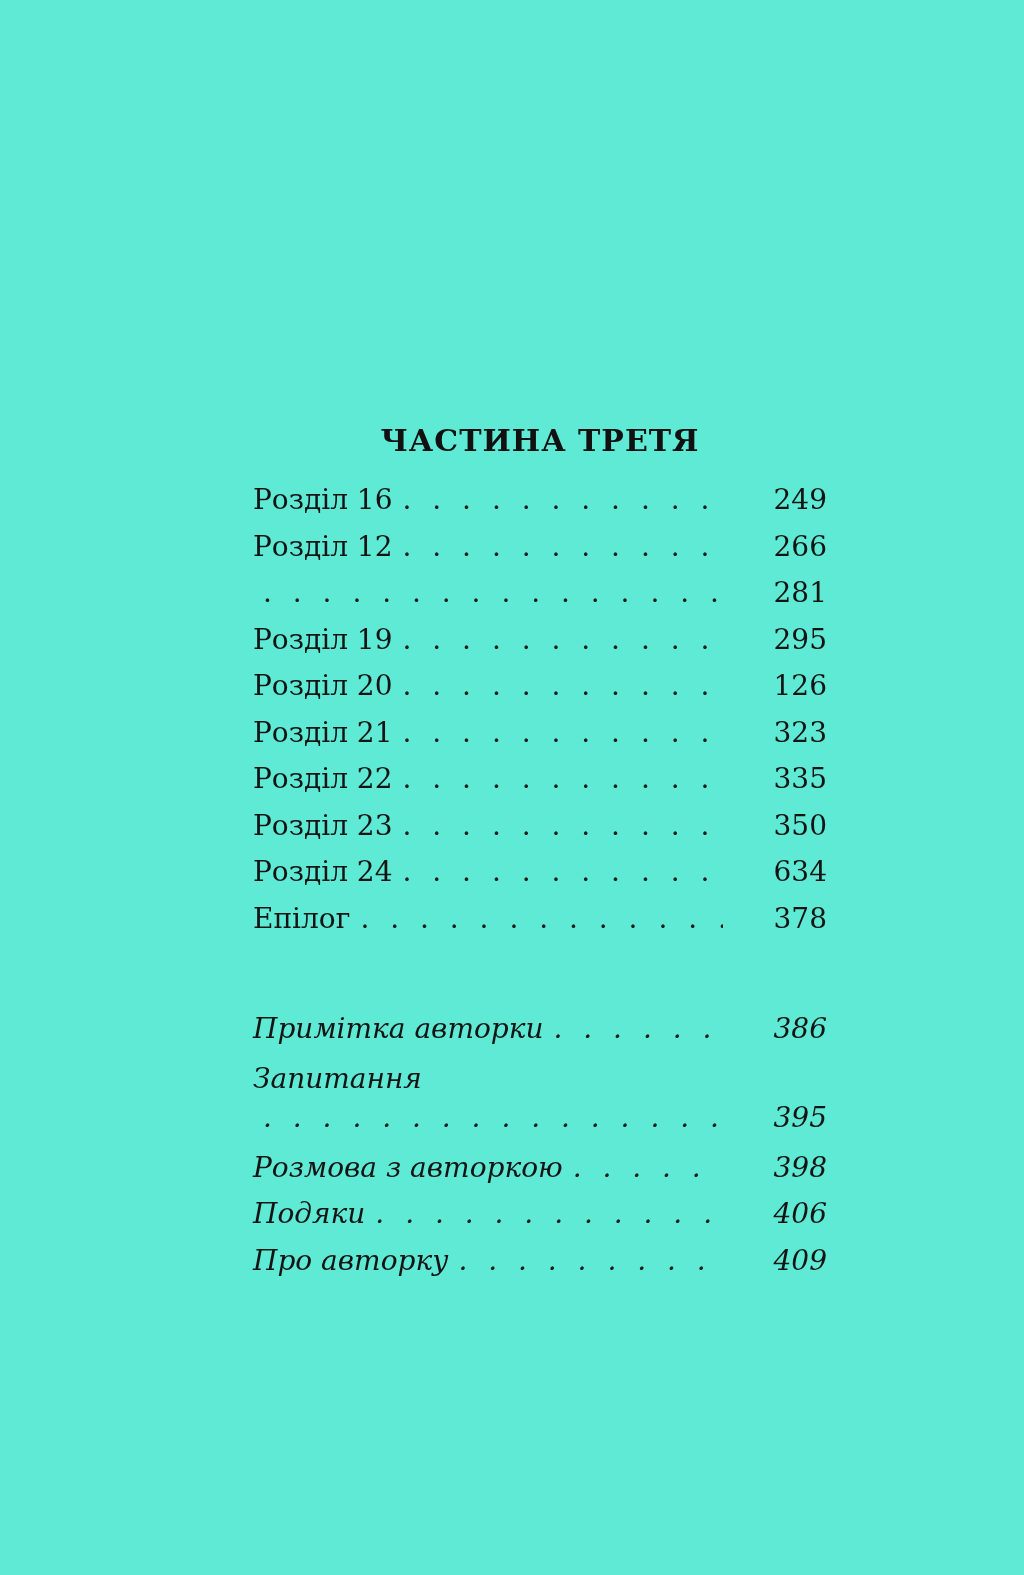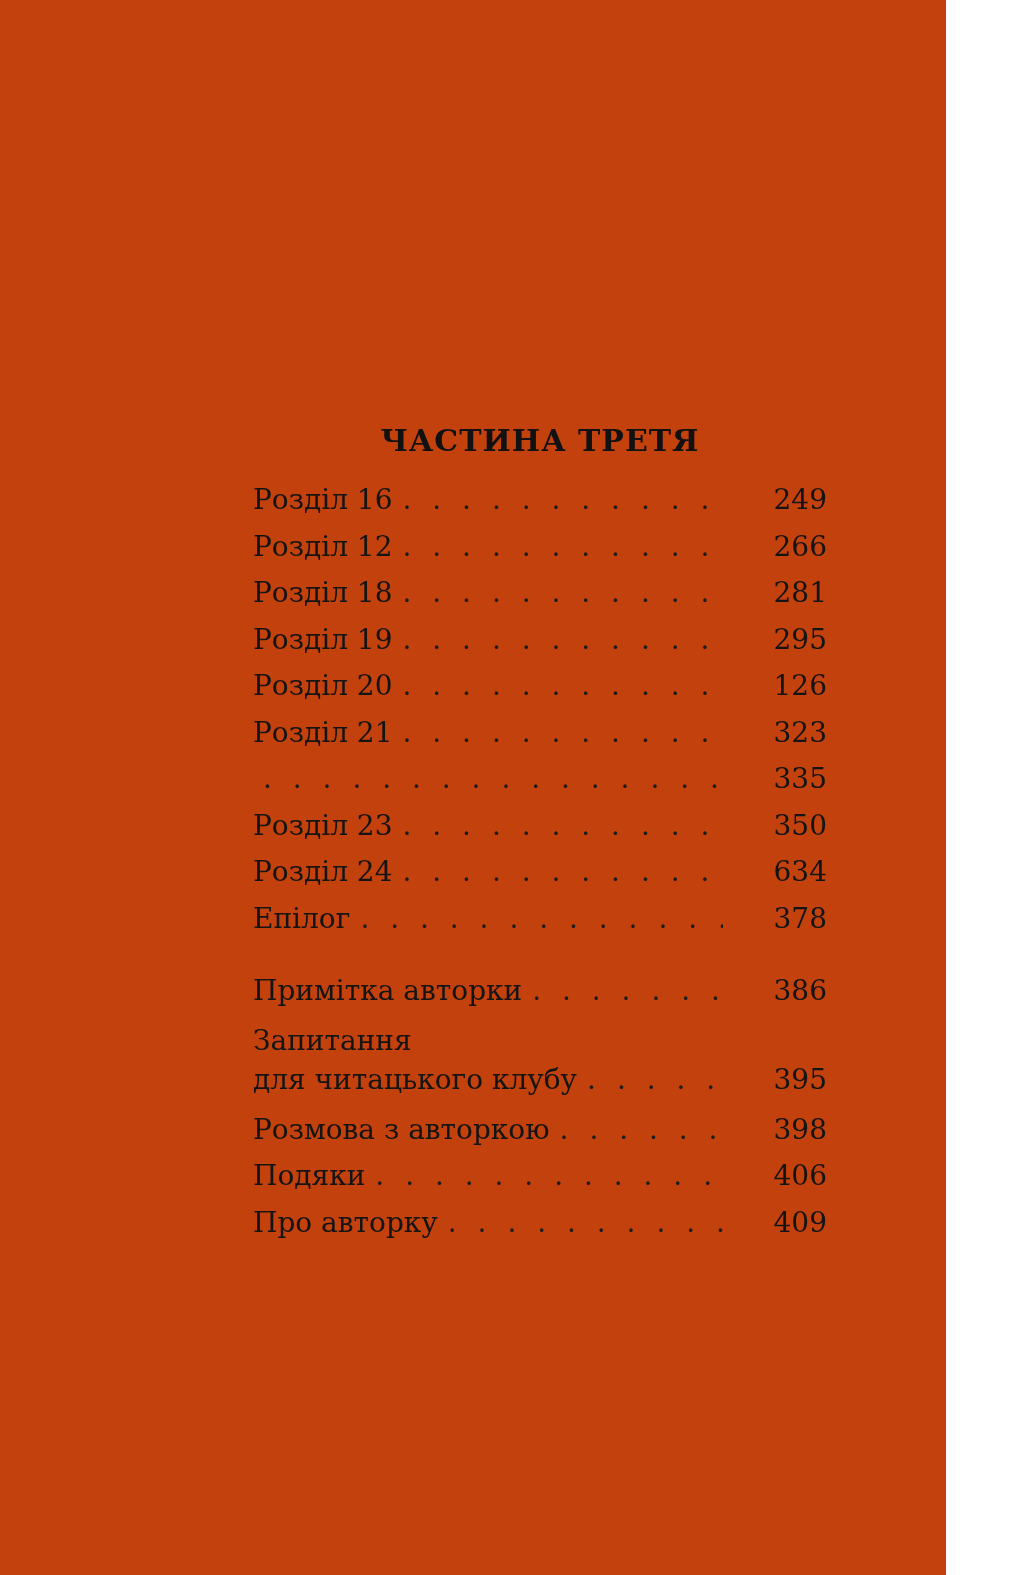--- a/index.html
+++ b/index.html
@@ -1,20 +1,20 @@
 <!DOCTYPE html>
 <html><head>
 <meta charset="utf-8">
 <style>
   html, body { margin: 0; padding: 0; }
   .page {
     position: relative;
-    width: 946px;
+    width: 1024px;
     height: 1575px;
-    background: #c2410c;
+    background: #5eead4;
     color: #141414;
     font-family: "DejaVu Serif", "Liberation Serif", serif;
     overflow: hidden;
   }
   .toc {
     position: absolute;
     left: 253px;
     top: 422px;
     width: 574px;
   }
@@ -47,21 +47,22 @@
   .toc-dots::after {
     content: ". . . . . . . . . . . . . . . . . . . . . . . . . . . . . . . . . . . . . . . . . . . . . . . .";
     letter-spacing: 6px;
   }
   .toc-page {
     flex: 0 0 auto;
     min-width: 86px;
     text-align: right;
   }
   .back-matter {
-    margin-top: 26px;
+    margin-top: 64px;
+    font-style: italic;
   }
   .toc-row-multiline {
     padding: 6px 0 8px 0;
   }
   .toc-row-multiline .toc-line {
     display: flex;
     align-items: flex-end;
     height: 39px;
     line-height: 39px;
     white-space: nowrap;
@@ -80,40 +81,40 @@
         <span class="toc-label">Розділ 16</span>
         <span class="toc-dots"></span>
         <span class="toc-page">249</span>
       </div>
       <div class="toc-row">
         <span class="toc-label">Розділ 12</span>
         <span class="toc-dots"></span>
         <span class="toc-page">266</span>
       </div>
       <div class="toc-row">
-        <span class="toc-label">Розділ 18</span>
         <span class="toc-dots"></span>
         <span class="toc-page">281</span>
       </div>
       <div class="toc-row">
         <span class="toc-label">Розділ 19</span>
         <span class="toc-dots"></span>
         <span class="toc-page">295</span>
       </div>
       <div class="toc-row">
         <span class="toc-label">Розділ 20</span>
         <span class="toc-dots"></span>
         <span class="toc-page">126</span>
       </div>
       <div class="toc-row">
         <span class="toc-label">Розділ 21</span>
         <span class="toc-dots"></span>
         <span class="toc-page">323</span>
       </div>
       <div class="toc-row">
+        <span class="toc-label">Розділ 22</span>
         <span class="toc-dots"></span>
         <span class="toc-page">335</span>
       </div>
       <div class="toc-row">
         <span class="toc-label">Розділ 23</span>
         <span class="toc-dots"></span>
         <span class="toc-page">350</span>
       </div>
       <div class="toc-row">
         <span class="toc-label">Розділ 24</span>
@@ -131,21 +132,20 @@
       <div class="toc-row">
         <span class="toc-label">Примітка авторки</span>
         <span class="toc-dots"></span>
         <span class="toc-page">386</span>
       </div>
       <div class="toc-row-multiline">
         <div class="toc-line">
           <span class="toc-label">Запитання</span>
         </div>
         <div class="toc-line">
-          <span class="toc-label">для читацького клубу</span>
           <span class="toc-dots"></span>
           <span class="toc-page">395</span>
         </div>
       </div>
       <div class="toc-row">
         <span class="toc-label">Розмова з авторкою</span>
         <span class="toc-dots"></span>
         <span class="toc-page">398</span>
       </div>
       <div class="toc-row">

